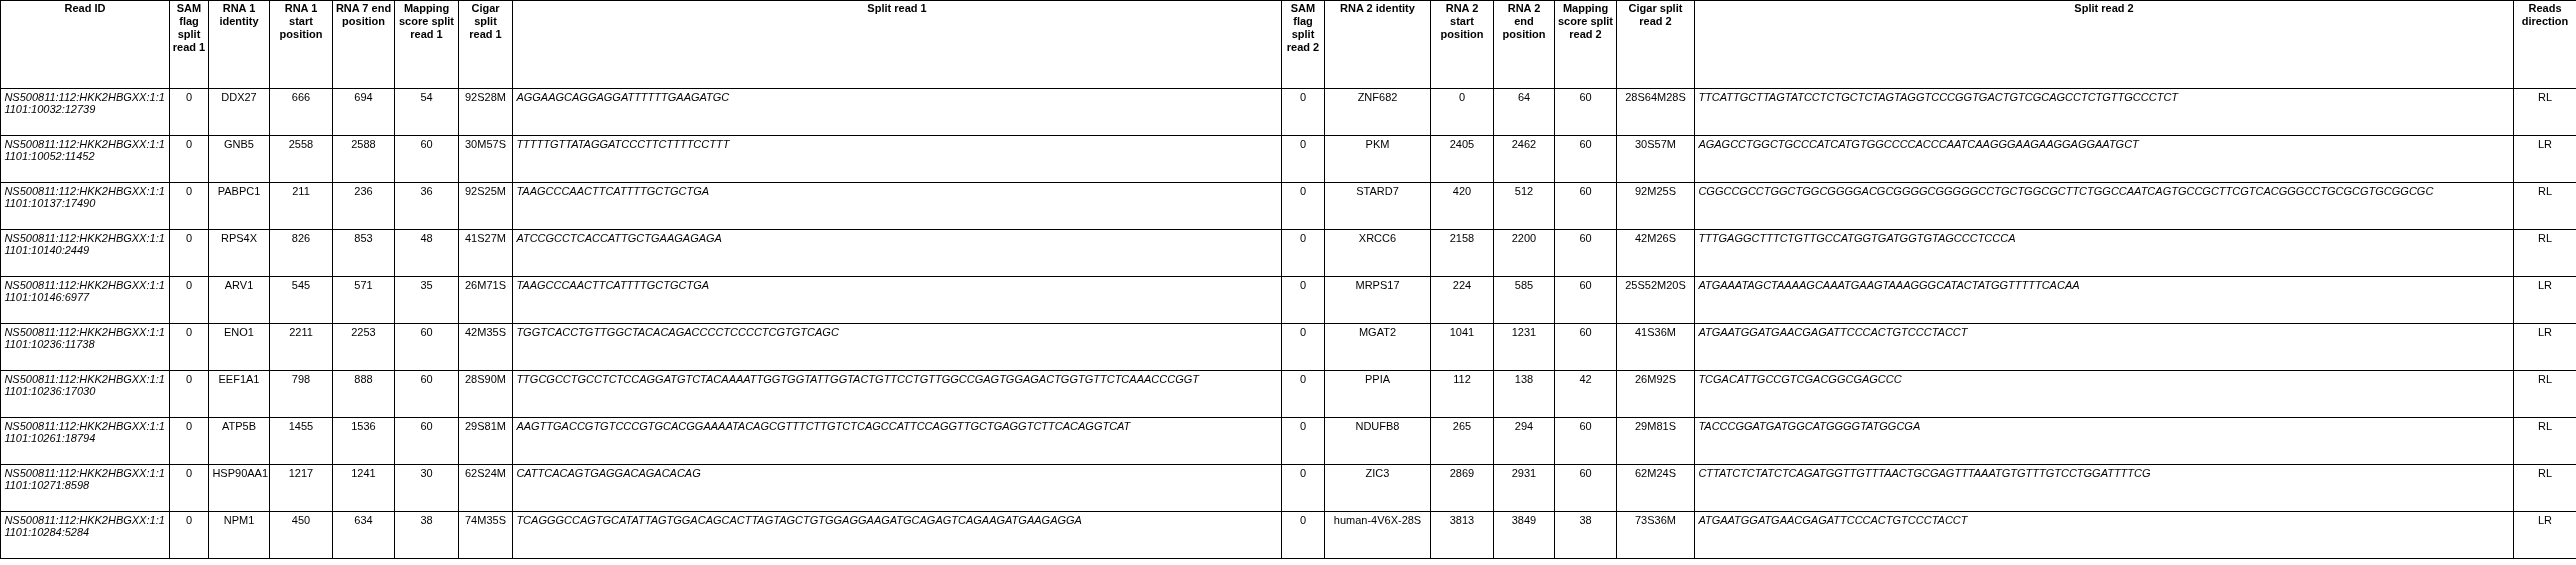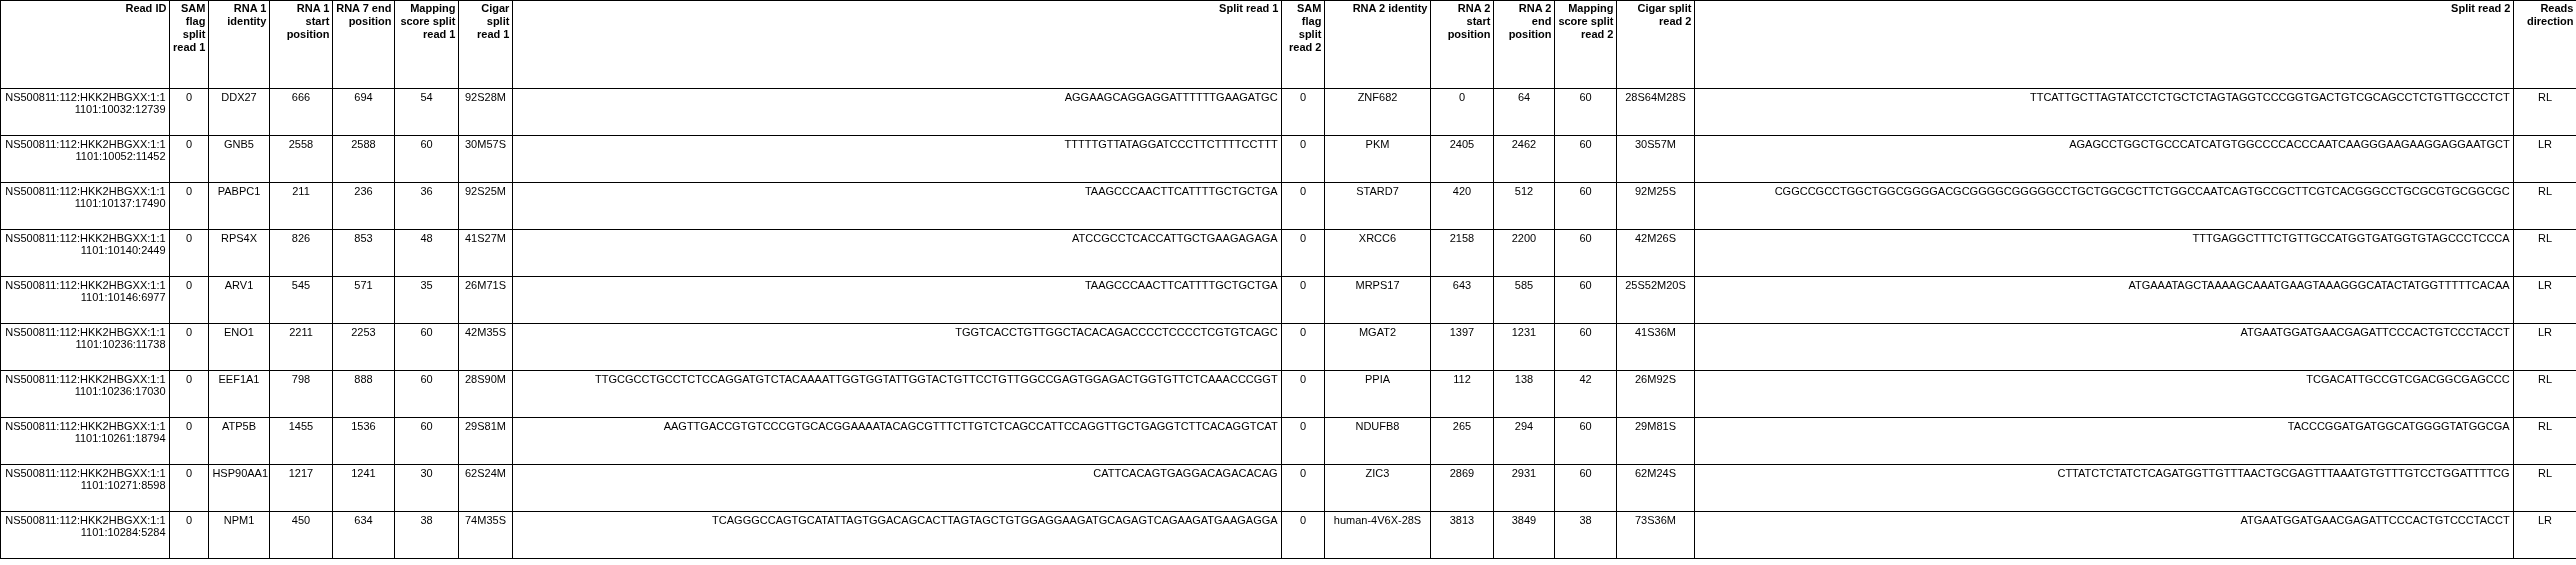--- a/index.html
+++ b/index.html
@@ -13,31 +13,31 @@
     color: #000000;
     background: #ffffff;
   }
   table.grid th, table.grid td {
     border: 1.7px solid #000000;
     vertical-align: top;
     overflow: hidden;
   }
   table.grid th {
     font-weight: bold;
-    text-align: right;
+    text-align: center;
     padding: 0.9px 2.6px;
     line-height: 1.18;
   }
   table.grid td {
     padding: 1.7px 3.4px;
     line-height: 1.15;
   }
   thead tr { height: 88px; }
   tbody tr { height: 47px; }
-  .al { text-align: right; }
+  .al { text-align: left; font-style: italic; }
   .ac { text-align: center; }
   .wrap { word-break: break-all; }
 </style>
 </head>
 <body>
 
 <div class="page">
   <table class="grid">
     <colgroup>
       <col style="width:169px">
@@ -154,39 +154,39 @@
           <td class="al wrap">NS500811:112:HKK2HBGXX:1:11101:10146:6977</td>
           <td class="ac">0</td>
           <td class="ac">ARV1</td>
           <td class="ac">545</td>
           <td class="ac">571</td>
           <td class="ac">35</td>
           <td class="ac">26M71S</td>
           <td class="al wrap">TAAGCCCAACTTCATTTTGCTGCTGA</td>
           <td class="ac">0</td>
           <td class="ac">MRPS17</td>
-          <td class="ac">643</td>
+          <td class="ac">224</td>
           <td class="ac">585</td>
           <td class="ac">60</td>
           <td class="ac">25S52M20S</td>
           <td class="al wrap">ATGAAATAGCTAAAAGCAAATGAAGTAAAGGGCATACTATGGTTTTTCACAA</td>
           <td class="ac">LR</td>
         </tr>
         <tr>
           <td class="al wrap">NS500811:112:HKK2HBGXX:1:11101:10236:11738</td>
           <td class="ac">0</td>
           <td class="ac">ENO1</td>
           <td class="ac">2211</td>
           <td class="ac">2253</td>
           <td class="ac">60</td>
           <td class="ac">42M35S</td>
           <td class="al wrap">TGGTCACCTGTTGGCTACACAGACCCCTCCCCTCGTGTCAGC</td>
           <td class="ac">0</td>
           <td class="ac">MGAT2</td>
-          <td class="ac">1397</td>
+          <td class="ac">1041</td>
           <td class="ac">1231</td>
           <td class="ac">60</td>
           <td class="ac">41S36M</td>
           <td class="al wrap">ATGAATGGATGAACGAGATTCCCACTGTCCCTACCT</td>
           <td class="ac">LR</td>
         </tr>
         <tr>
           <td class="al wrap">NS500811:112:HKK2HBGXX:1:11101:10236:17030</td>
           <td class="ac">0</td>
           <td class="ac">EEF1A1</td>

